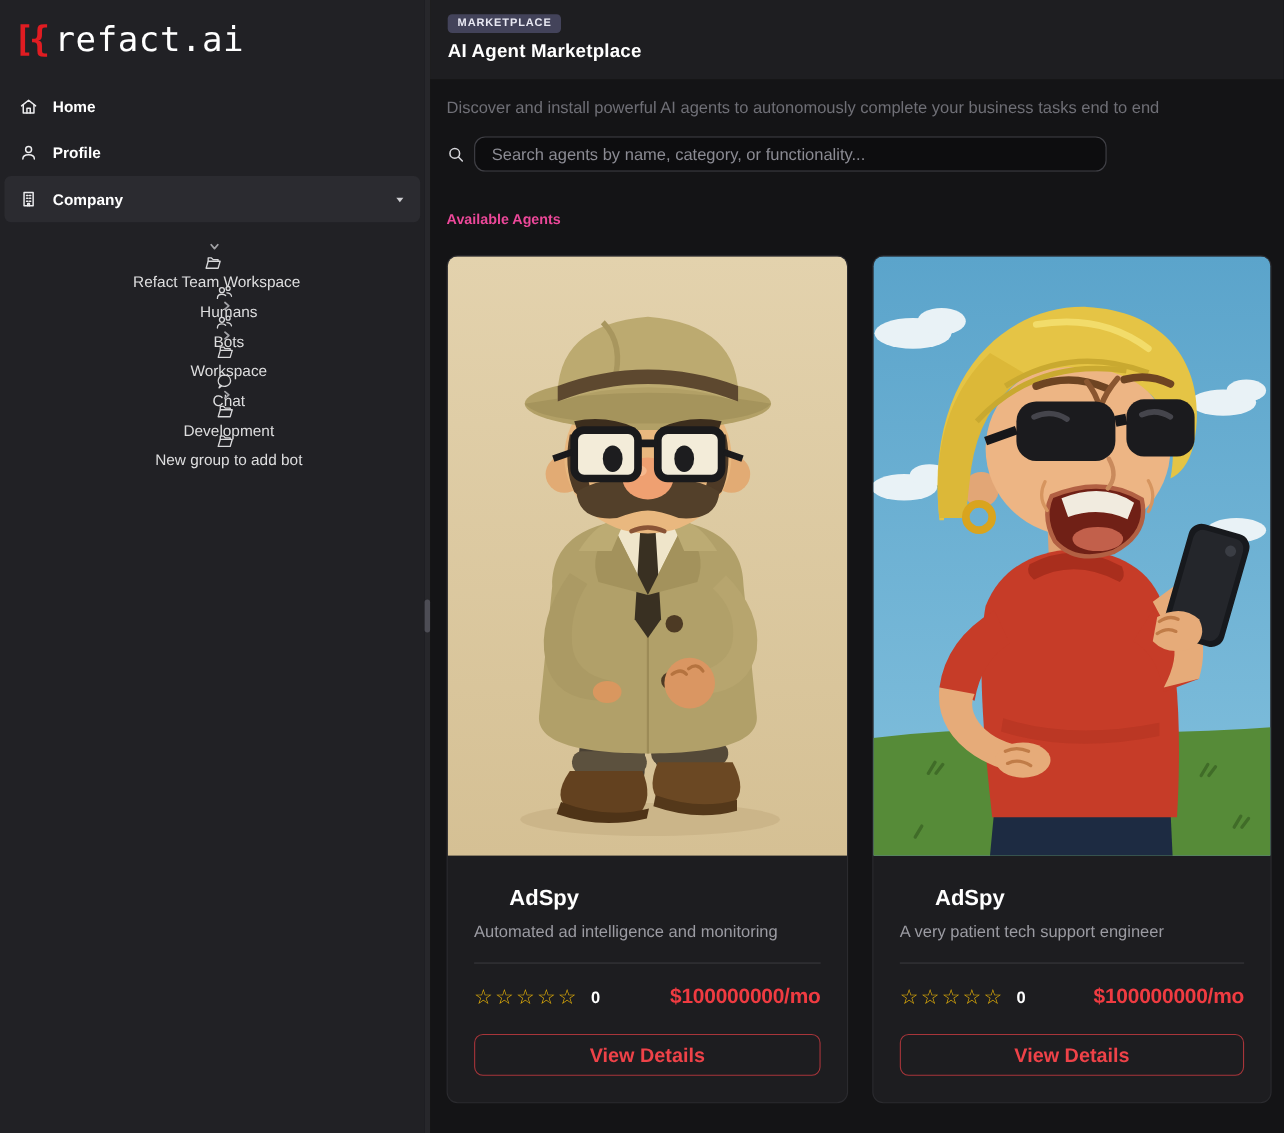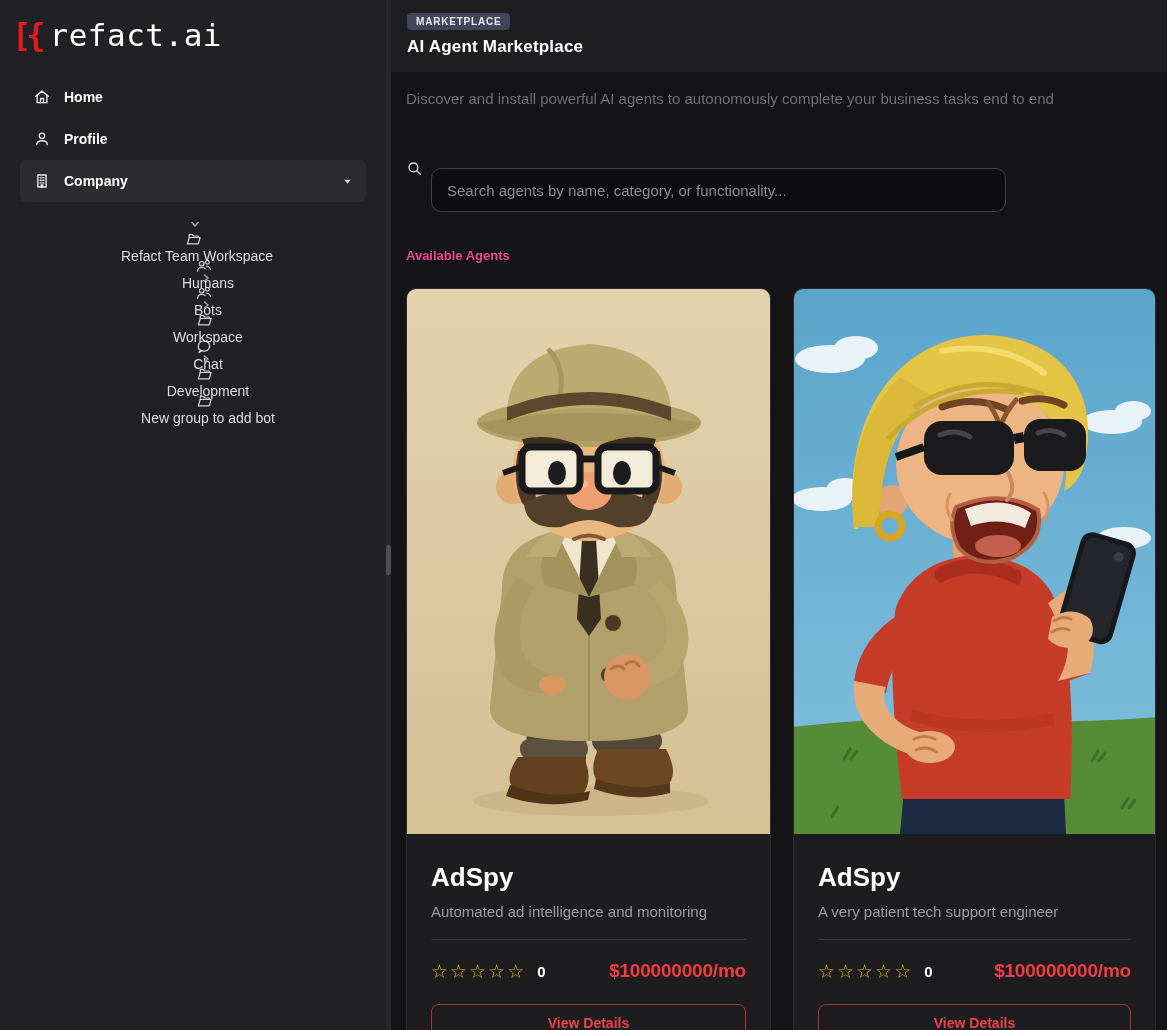--- a/index.html
+++ b/index.html
@@ -7,21 +7,21 @@
   body {
     display:flex; background:#141416; overflow:hidden;
     font-family:"Liberation Sans", sans-serif;
     -webkit-font-smoothing:antialiased;
   }
   
   .sidebar { width:386px; flex-shrink:0; background:#212125; height:100%; }
   .logo { padding:16px 16px 22px; display:flex; align-items:baseline; font-family:"DejaVu Sans Mono", monospace; }
   .logo-brackets { color:#e01c22; font-size:32px; font-weight:bold; letter-spacing:-5px; margin-left:-4px; }
   .logo-name { color:#ffffff; font-size:31px; margin-left:9px; letter-spacing:0.5px; }
-  .nav { padding:0 20px; }
+  .nav { padding:0 4px; }
   .nav-item { display:flex; align-items:center; gap:13px; height:42px; padding:0 13px;
               border-radius:6px; color:#ffffff; font-weight:700; font-size:14px; cursor:pointer; }
   .nav-item.active { background:#2b2b30; }
   .nav-item .grow { flex:1; }
   .icon18 { width:18px; height:18px; flex-shrink:0; display:block; }
   .icon-stroke { stroke:#ececee; stroke-width:1.8; fill:none; stroke-linecap:round; stroke-linejoin:round; }
   .tree { margin-top:16px; }
   .tree-row { display:flex; align-items:center; height:27px; font-size:14px; color:#dededf; cursor:pointer;flex-direction:column; }
   .tree-row.root { padding-left:8px; }
   .tree-row.child { padding-left:30px; }
@@ -36,40 +36,40 @@
   
   .main { flex:1; height:100%; background:#141416; }
   .page-header { background:#1e1e21; height:72px; padding:11px 16px 0; }
   .badge { display:inline-block; background:#43435a; color:#e9e9f3; font-size:10px; font-weight:700;
            letter-spacing:0.8px; padding:3px 9px; border-radius:4px; }
   .page-title { color:#ffffff; font-size:17px; font-weight:700; margin-top:7px; letter-spacing:0.2px; }
   .content { padding:18px 12px 0 15px; }
   .subtitle { color:#6f6f76; font-size:15px; }
   .search-row { display:flex; align-items:center; gap:8px; margin-top:17px; }
   .search-icon svg { width:17px; height:17px; display:block; }
-  .search-input { width:575px; height:44px; background:#0d0d0f; border:1px solid #414147; border-radius:10px;
-                  color:#e9e9ec; font-size:15px; padding:0 15px; outline:none; font-family:"Liberation Sans",sans-serif;margin-top:44px; }
+  .search-input { width:575px; height:32px; background:#0d0d0f; border:1px solid #414147; border-radius:10px;
+                  color:#e9e9ec; font-size:15px; padding:0 15px; outline:none; font-family:"Liberation Sans",sans-serif; }
   .search-input::placeholder { color:#8b8b93; }
   .section-title { margin-top:36px; color:#ec4899; font-size:13px; font-weight:700; }
   
   .cards { display:grid; grid-template-columns:365px 363px; gap:22px; margin-top:25px; }
   .card { background:#1d1d20; border:1px solid #2b2b2f; border-radius:10px; overflow:hidden; }
   .card-image { width:100%; height:545px; display:block; }
   .card-image svg { width:100%; height:100%; display:block; }
   .card-body { padding:26px 24px 24px; }
-  .card-title { color:#ffffff; font-size:26px; font-weight:700; margin-top:2px; }
+  .card-title { color:#ffffff; font-size:20px; font-weight:700; margin-top:2px;margin-left:32px; }
   .card-desc { color:#9b9ba2; font-size:15px; margin-top:10px; }
   .card-divider { border:none; border-top:1px solid #39393d; margin:19px 0 0; }
   .rating-row { display:flex; align-items:center; justify-content:space-between; margin-top:20px; }
   .rating-left { display:flex; align-items:center; gap:11px; }
   .stars { color:#e7b208; font-size:19px; letter-spacing:2px; line-height:1; }
   .rating-count { color:#ffffff; font-size:15px; font-weight:700; }
   .price { color:#ef3b41; font-size:19px; font-weight:700; letter-spacing:-0.2px; }
   .details-btn { display:block; width:100%; height:38px; margin-top:22px; background:transparent;
-                 border:1px solid #a8353a; border-radius:8px; color:#ee4248; font-size:14px; font-weight:700;
+                 border:1px solid #a8353a; border-radius:8px; color:#ee4248; font-size:18px; font-weight:700;
                  cursor:pointer; font-family:"Liberation Sans",sans-serif; }
 </style>
 </head>
 <body>
 
 <aside class="sidebar">
   <div class="logo">
     <span class="logo-brackets">[{</span>
     <span class="logo-name">refact.ai</span>
   </div>

